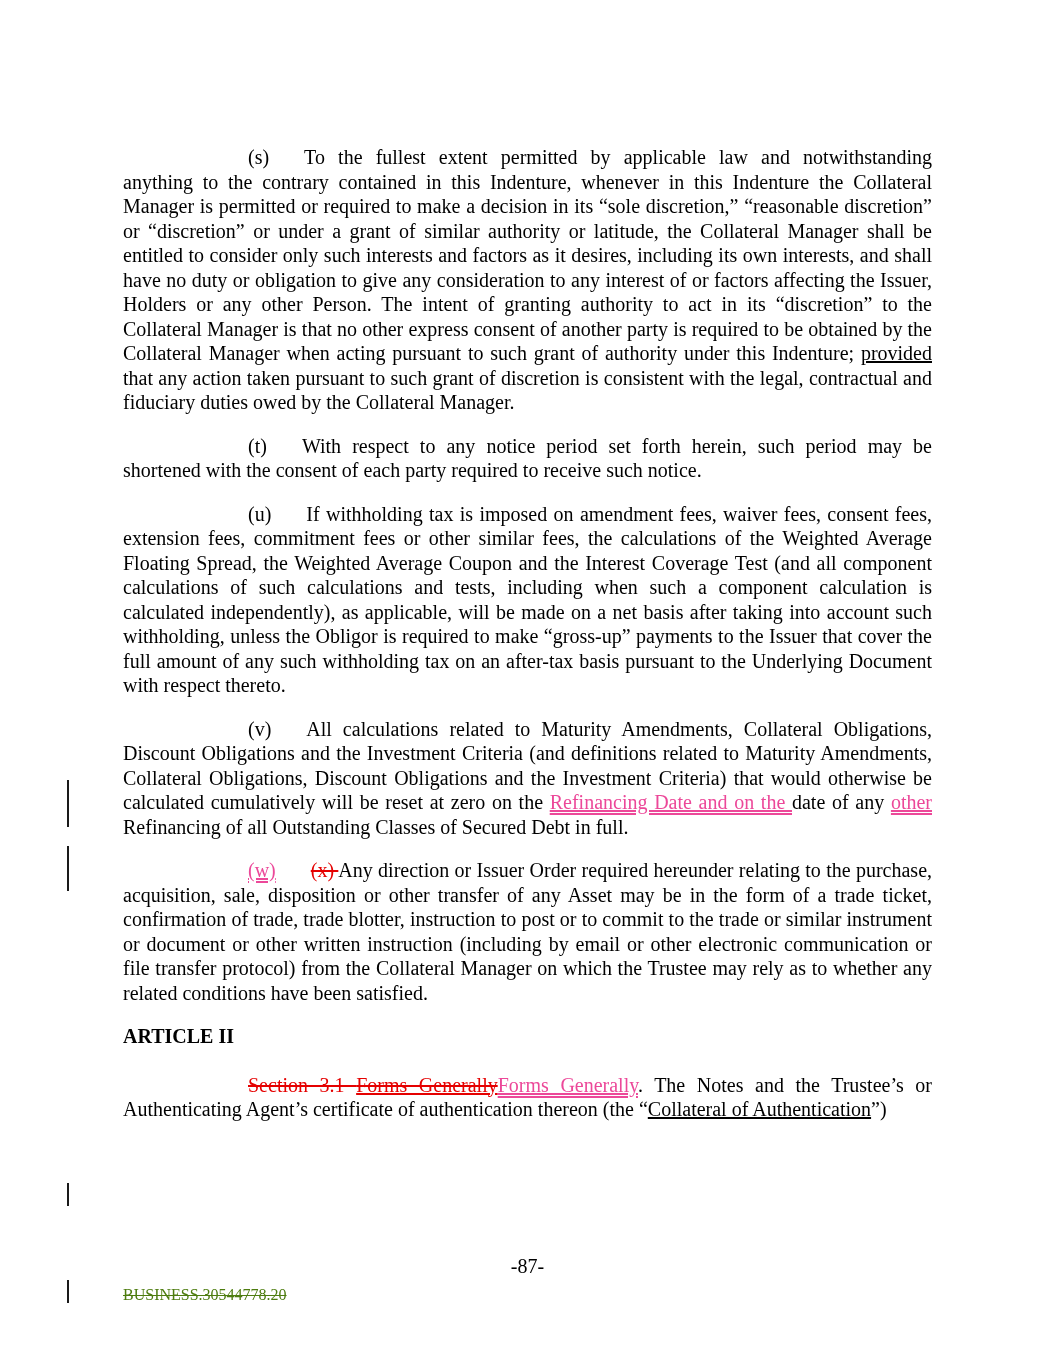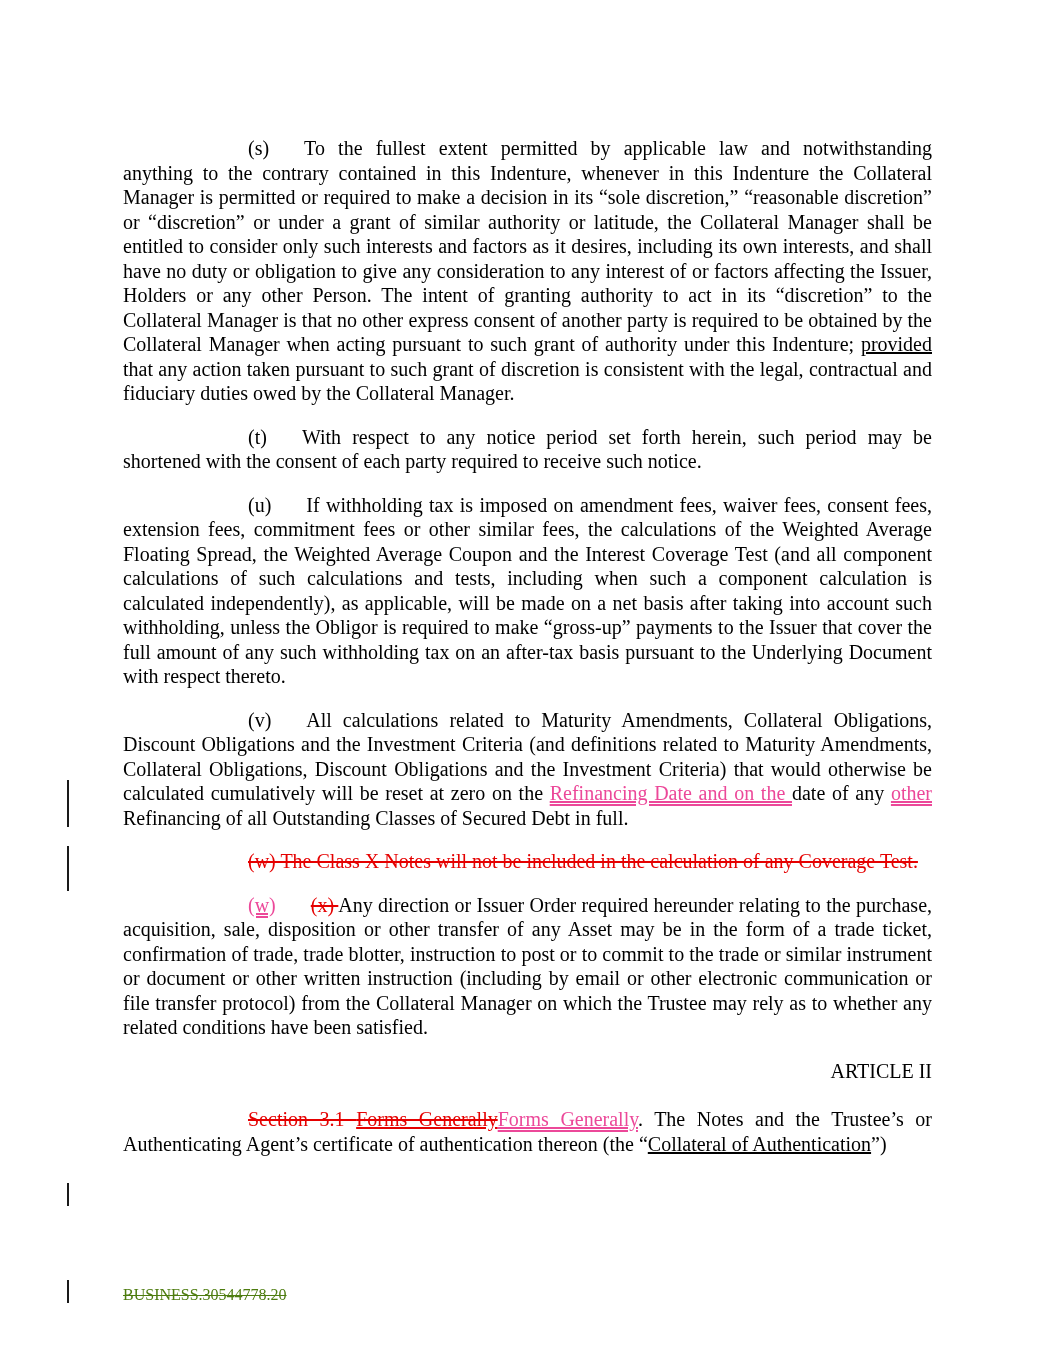--- a/index.html
+++ b/index.html
@@ -12,34 +12,34 @@
     width: 1055px;
     height: 1365px;
     background: #ffffff;
     font-family: "Liberation Serif", "DejaVu Serif", serif;
     color: #000000;
     overflow: hidden;
   }
   .content {
     position: absolute;
     left: 123px;
-    top: 136px;
+    top: 145px;
     width: 809px;
     font-size: 20px;
     line-height: 24.5px;
   }
   .content p {
     margin: 0 0 19px 0;
     text-align: justify;
     text-indent: 125px;
   }
   .content p.heading {
-    text-align: right;
+    text-align: left;
     text-indent: 0;
-    font-weight: normal;
+    font-weight: bold;
     margin-bottom: 24px;
   }
   span.tab {
     display: inline-block;
     width: 35px;
   }
   span.u {
     text-decoration: underline;
   }
   span.ins {
@@ -91,21 +91,21 @@
   <div class="changebar bar-1"></div>
   <div class="changebar bar-2"></div>
   <div class="changebar bar-3"></div>
   <div class="changebar bar-4"></div>
 
   <div class="content">
       <p class="body"><span>(s)</span><span class="tab"></span><span>To the fullest extent permitted by applicable law and notwithstanding anything to the contrary contained in this Indenture, whenever in this Indenture the Collateral Manager is permitted or required to make a decision in its “sole discretion,” “reasonable discretion” or “discretion” or under a grant of similar authority or latitude, the Collateral Manager shall be entitled to consider only such interests and factors as it desires, including its own interests, and shall have no duty or obligation to give any consideration to any interest of or factors affecting the Issuer, Holders or any other Person.  The intent of granting authority to act in its “discretion” to the Collateral Manager is that no other express consent of another party is required to be obtained by the Collateral Manager when acting pursuant to such grant of authority under this Indenture; </span><span class="u">provided</span><span> that any action taken pursuant to such grant of discretion is consistent with the legal, contractual and fiduciary duties owed by the Collateral Manager.</span></p>
       <p class="body"><span>(t)</span><span class="tab"></span><span>With respect to any notice period set forth herein, such period may be shortened with the consent of each party required to receive such notice.</span></p>
       <p class="body"><span>(u)</span><span class="tab"></span><span>If withholding tax is imposed on amendment fees, waiver fees, consent fees, extension fees, commitment fees or other similar fees, the calculations of the Weighted Average Floating Spread, the Weighted Average Coupon and the Interest Coverage Test (and all component calculations of such calculations and tests, including when such a component calculation is calculated independently), as applicable, will be made on a net basis after taking into account such withholding, unless the Obligor is required to make “gross-up” payments to the Issuer that cover the full amount of any such withholding tax on an after-tax basis pursuant to the Underlying Document with respect thereto.</span></p>
       <p class="body"><span>(v)</span><span class="tab"></span><span>All calculations related to Maturity Amendments, Collateral Obligations, Discount Obligations and the Investment Criteria (and definitions related to Maturity Amendments, Collateral Obligations, Discount Obligations and the Investment Criteria) that would otherwise be calculated cumulatively will be reset at zero on the </span><span class="ins">Refinancing Date and on the </span><span>date of any </span><span class="ins">other </span><span>Refinancing of all Outstanding Classes of Secured Debt in full.</span></p>
-      <p class="body"><span class="del">(w) The Class X Notes will not be included in the calculation of any Coverage Test.</span></p>
       <p class="body"><span class="ins">(w)</span><span class="tab"></span><span class="del">(x) </span><span>Any direction or Issuer Order required hereunder relating to the purchase, acquisition, sale, disposition or other transfer of any Asset may be in the form of a trade ticket, confirmation of trade, trade blotter, instruction to post or to commit to the trade or similar instrument or document or other written instruction (including by email or other electronic communication or file transfer protocol) from the Collateral Manager on which the Trustee may rely as to whether any related conditions have been satisfied.</span></p>
       <p class="heading"><span>ARTICLE II</span></p>
       <p class="body"><span class="del">Section 3.1 </span><span class="delu">Forms Generally</span><span class="ins">Forms Generally</span><span>.  The Notes and the Trustee’s or Authenticating Agent’s certificate of authentication thereon (the “</span><span class="u">Collateral of Authentication</span><span>”)</span></p>
     </div>
 
+  <div class="page-number">-87-</div>
   <div class="doc-id">BUSINESS.30544778.20 </div>
 
 </div>
 
 </body></html>

